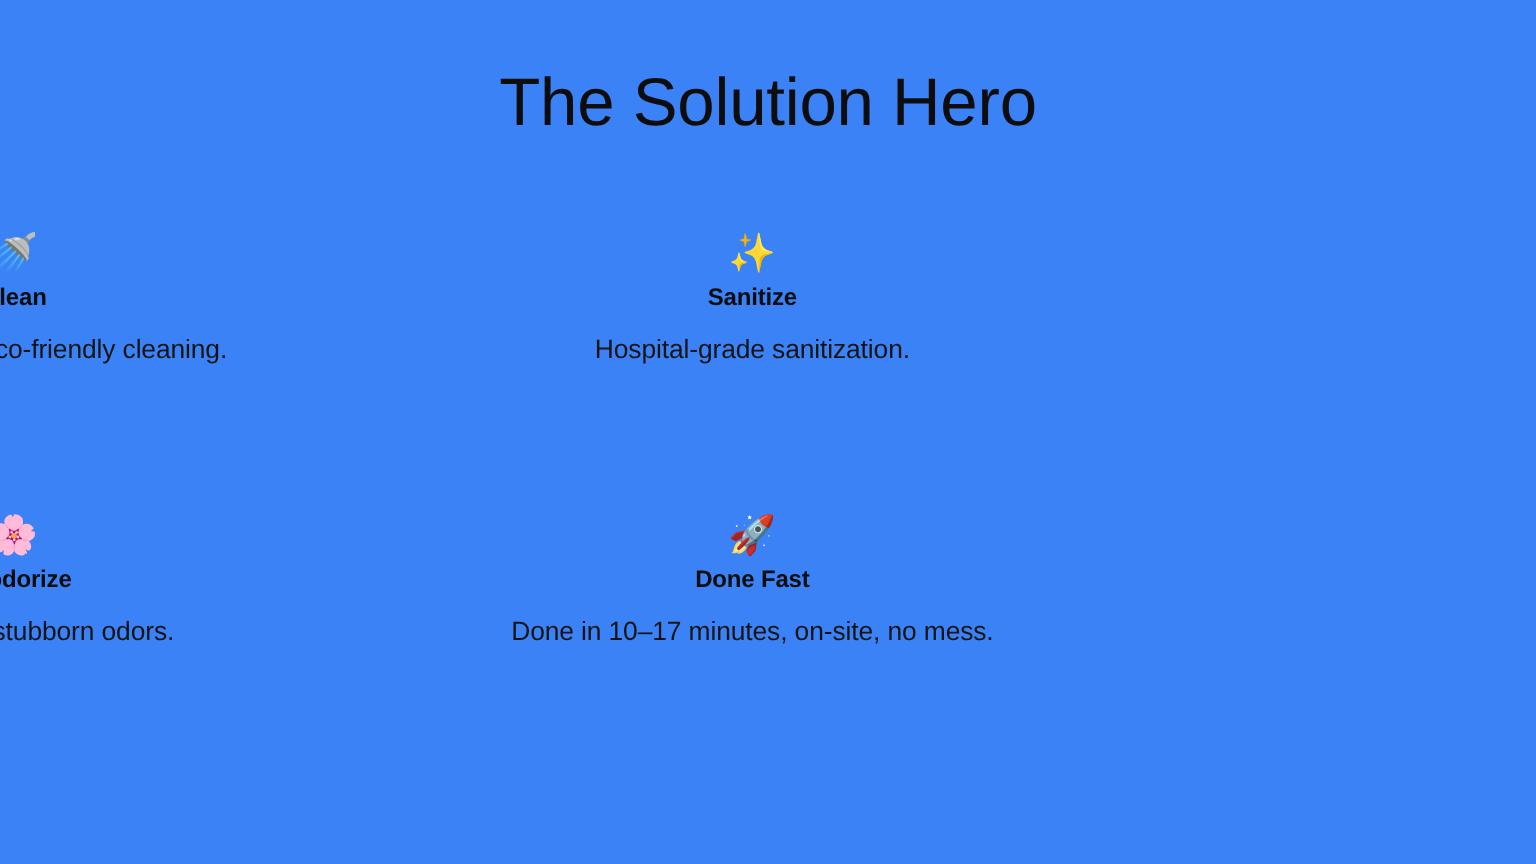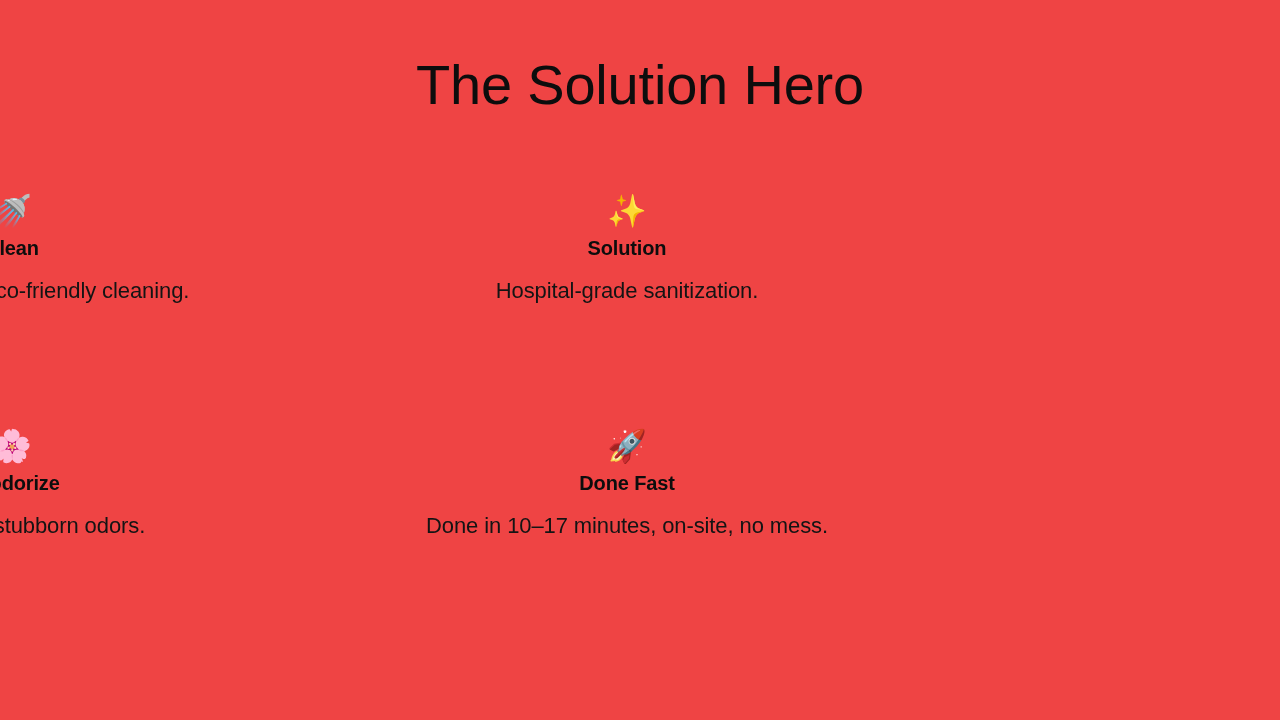--- a/index.html
+++ b/index.html
@@ -14,21 +14,21 @@
     font-family: "Liberation Sans", "DejaVu Sans", sans-serif;
     color: #111111;
     overflow: hidden;
   }
 
   .slide {
     position: relative;
     width: 1280px;
     height: 720px;
     box-sizing: border-box;
-    background: #ef4444;
+    background: #3b82f6;
   }
 
   
   .slide-title {
     position: absolute;
     top: 52px;
     left: 0;
     width: 1280px;
     text-align: center;
     font-size: 56px;
@@ -114,21 +114,21 @@
       <div class="feature-inner">
         <span class="feature-icon">🚿</span>
         <div class="feature-heading">Clean</div>
         <div class="feature-body w-narrow">High-pressure, eco-friendly cleaning.</div>
       </div>
     </div>
 
     <div class="feature-card col-right">
       <div class="feature-inner">
         <span class="feature-icon">✨</span>
-        <div class="feature-heading">Solution</div>
+        <div class="feature-heading">Sanitize</div>
         <div class="feature-body w-wide">Hospital-grade sanitization.</div>
       </div>
     </div>
 
     <div class="feature-card col-left">
       <div class="feature-inner">
         <span class="feature-icon">🌸</span>
         <div class="feature-heading">Deodorize</div>
         <div class="feature-body w-narrow">Neutralizes stubborn odors.</div>
       </div>

